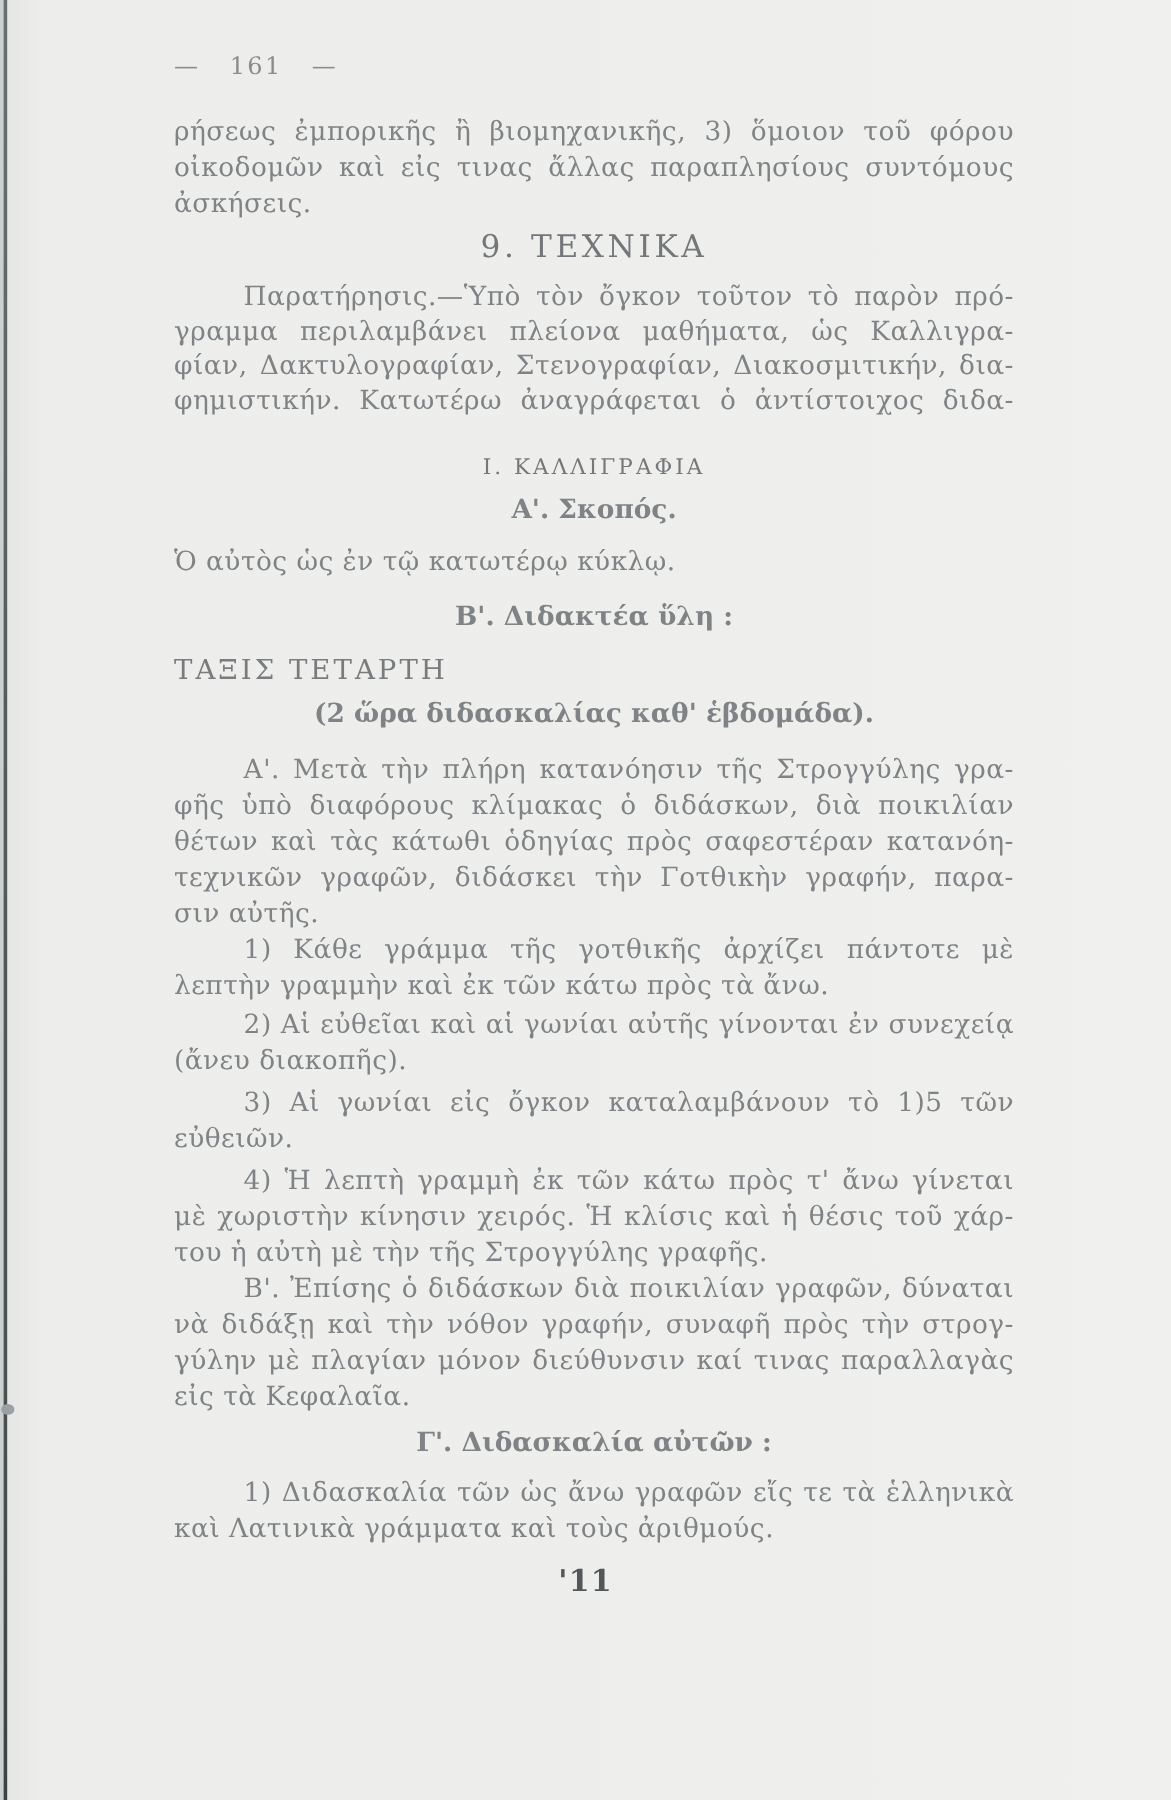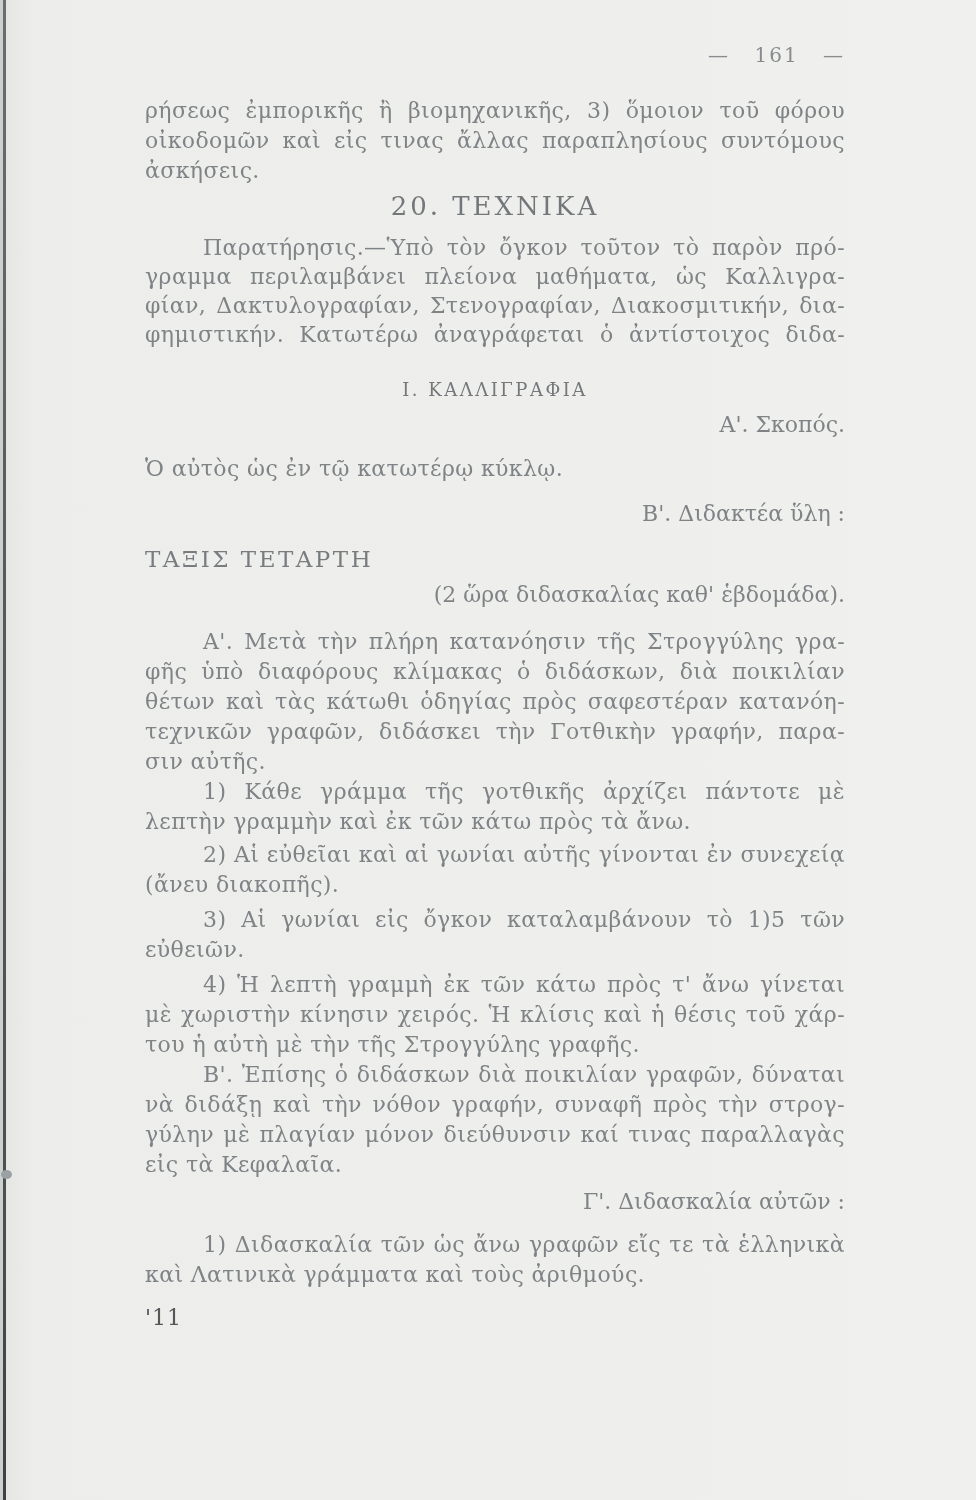--- a/index.html
+++ b/index.html
@@ -16,49 +16,49 @@
   .binding-dark{position:absolute;left:3px;top:0;width:3px;height:100%;
     background:linear-gradient(to bottom,#6b6e6e 0%,#565a5a 40%,#4c4f4f 80%,#3e4141 100%);}
   .binding-mark{position:absolute;left:1px;top:1170px;width:11px;height:9px;border-radius:50%;
     background:#9aa0a3;}
   .content{position:absolute;left:145px;top:0;width:700px;}
   .ln{font-size:22px;line-height:30px;letter-spacing:0.4px;}
   .p29 .ln{line-height:29px;}
   .j{text-align:justify;text-align-last:justify;}
   .ind{text-indent:58px;}
   .ctr{text-align:left;}
-  .pageno{font-size:20px;line-height:26px;text-align:right;color:#898c8e;
+  .pageno{font-size:20px;line-height:26px;text-align:left;color:#898c8e;
     letter-spacing:2px;word-spacing:16px;}
   .h1{font-size:26px;line-height:34px;text-align:center;letter-spacing:3px;color:#74777a;}
   .h2{font-size:18px;line-height:32px;text-align:center;letter-spacing:2.5px;color:#75787b;}
   .h3{font-size:23px;line-height:30px;text-align:left;letter-spacing:2.5px;color:#797c7f;}
-  .subhead{font-size:22px;line-height:30px;text-align:right;color:#7f8386;}
-  .sig{font-size:22px;line-height:28px;text-align:left;padding-right:14px;
-    color:#54575a;font-weight:normal;letter-spacing:1px;}
+  .subhead{font-size:22px;line-height:30px;text-align:center;color:#7f8386;font-weight:bold;}
+  .sig{font-size:25px;line-height:28px;text-align:center;padding-right:14px;
+    color:#54575a;font-weight:bold;letter-spacing:1px;}
 </style>
 </head>
 <body>
 
 <div class="page">
 
   <div class="binding-light"></div>
   <div class="binding-dark"></div>
   <div class="binding-mark"></div>
 
   <div class="content">
 
     <div class="pageno" style="margin-top:42px">— 161 —</div>
 
     <div style="margin-top:28px">
       <div class="ln j">ρήσεως ἐμπορικῆς ἢ βιομηχανικῆς, 3) ὅμοιον τοῦ φόρου</div>
       <div class="ln j">οἰκοδομῶν καὶ εἰς τινας ἄλλας παραπλησίους συντόμους</div>
       <div class="ln">ἀσκήσεις.</div>
     </div>
 
-    <div class="h1" style="margin-top:3px">20. ΤΕΧΝΙΚΑ</div>
+    <div class="h1" style="margin-top:3px">9. ΤΕΧΝΙΚΑ</div>
 
     <div class="p29" style="margin-top:10px">
       <div class="ln j ind">Παρατήρησις.—Ὑπὸ τὸν ὄγκον τοῦτον τὸ παρὸν πρό-</div>
       <div class="ln j">γραμμα περιλαμβάνει πλείονα μαθήματα, ὡς Καλλιγρα-</div>
       <div class="ln j">φίαν, Δακτυλογραφίαν, Στενογραφίαν, Διακοσμιτικήν, δια-</div>
       <div class="ln j">φημιστικήν. Κατωτέρω ἀναγράφεται ὁ ἀντίστοιχος διδα-</div>
     </div>
 
     <div class="h2" style="margin-top:25px">Ι. ΚΑΛΛΙΓΡΑΦΙΑ</div>
 

